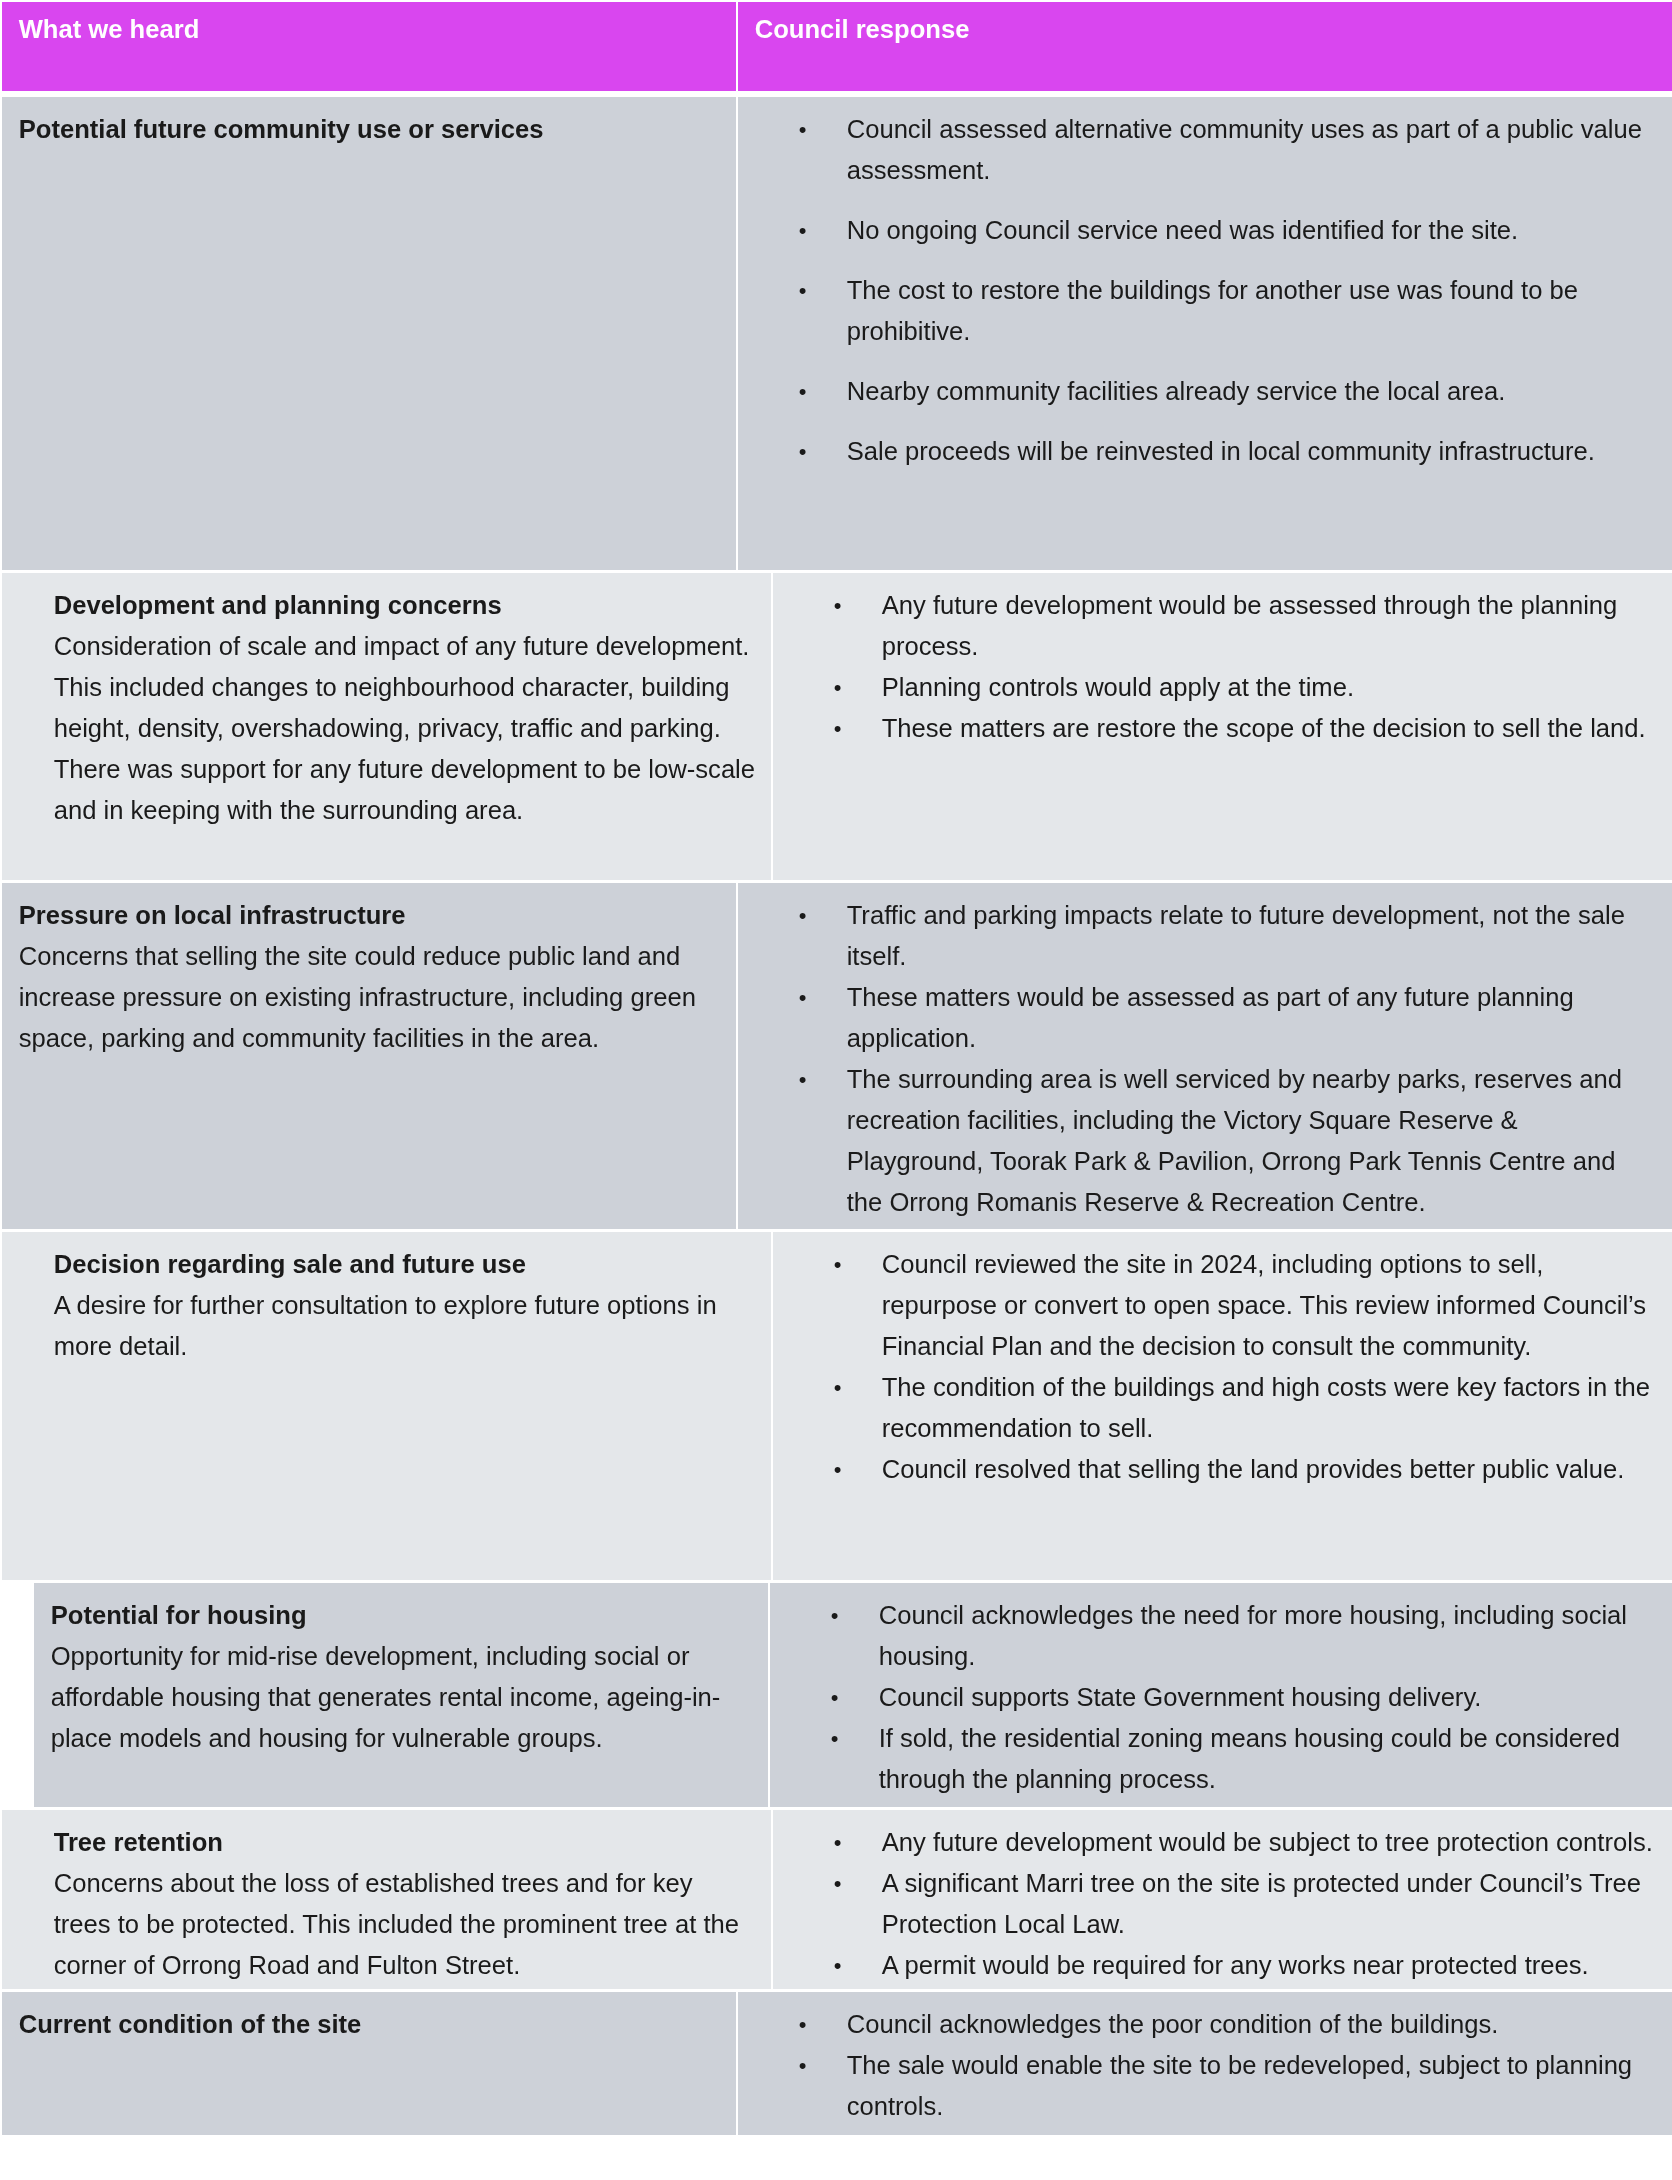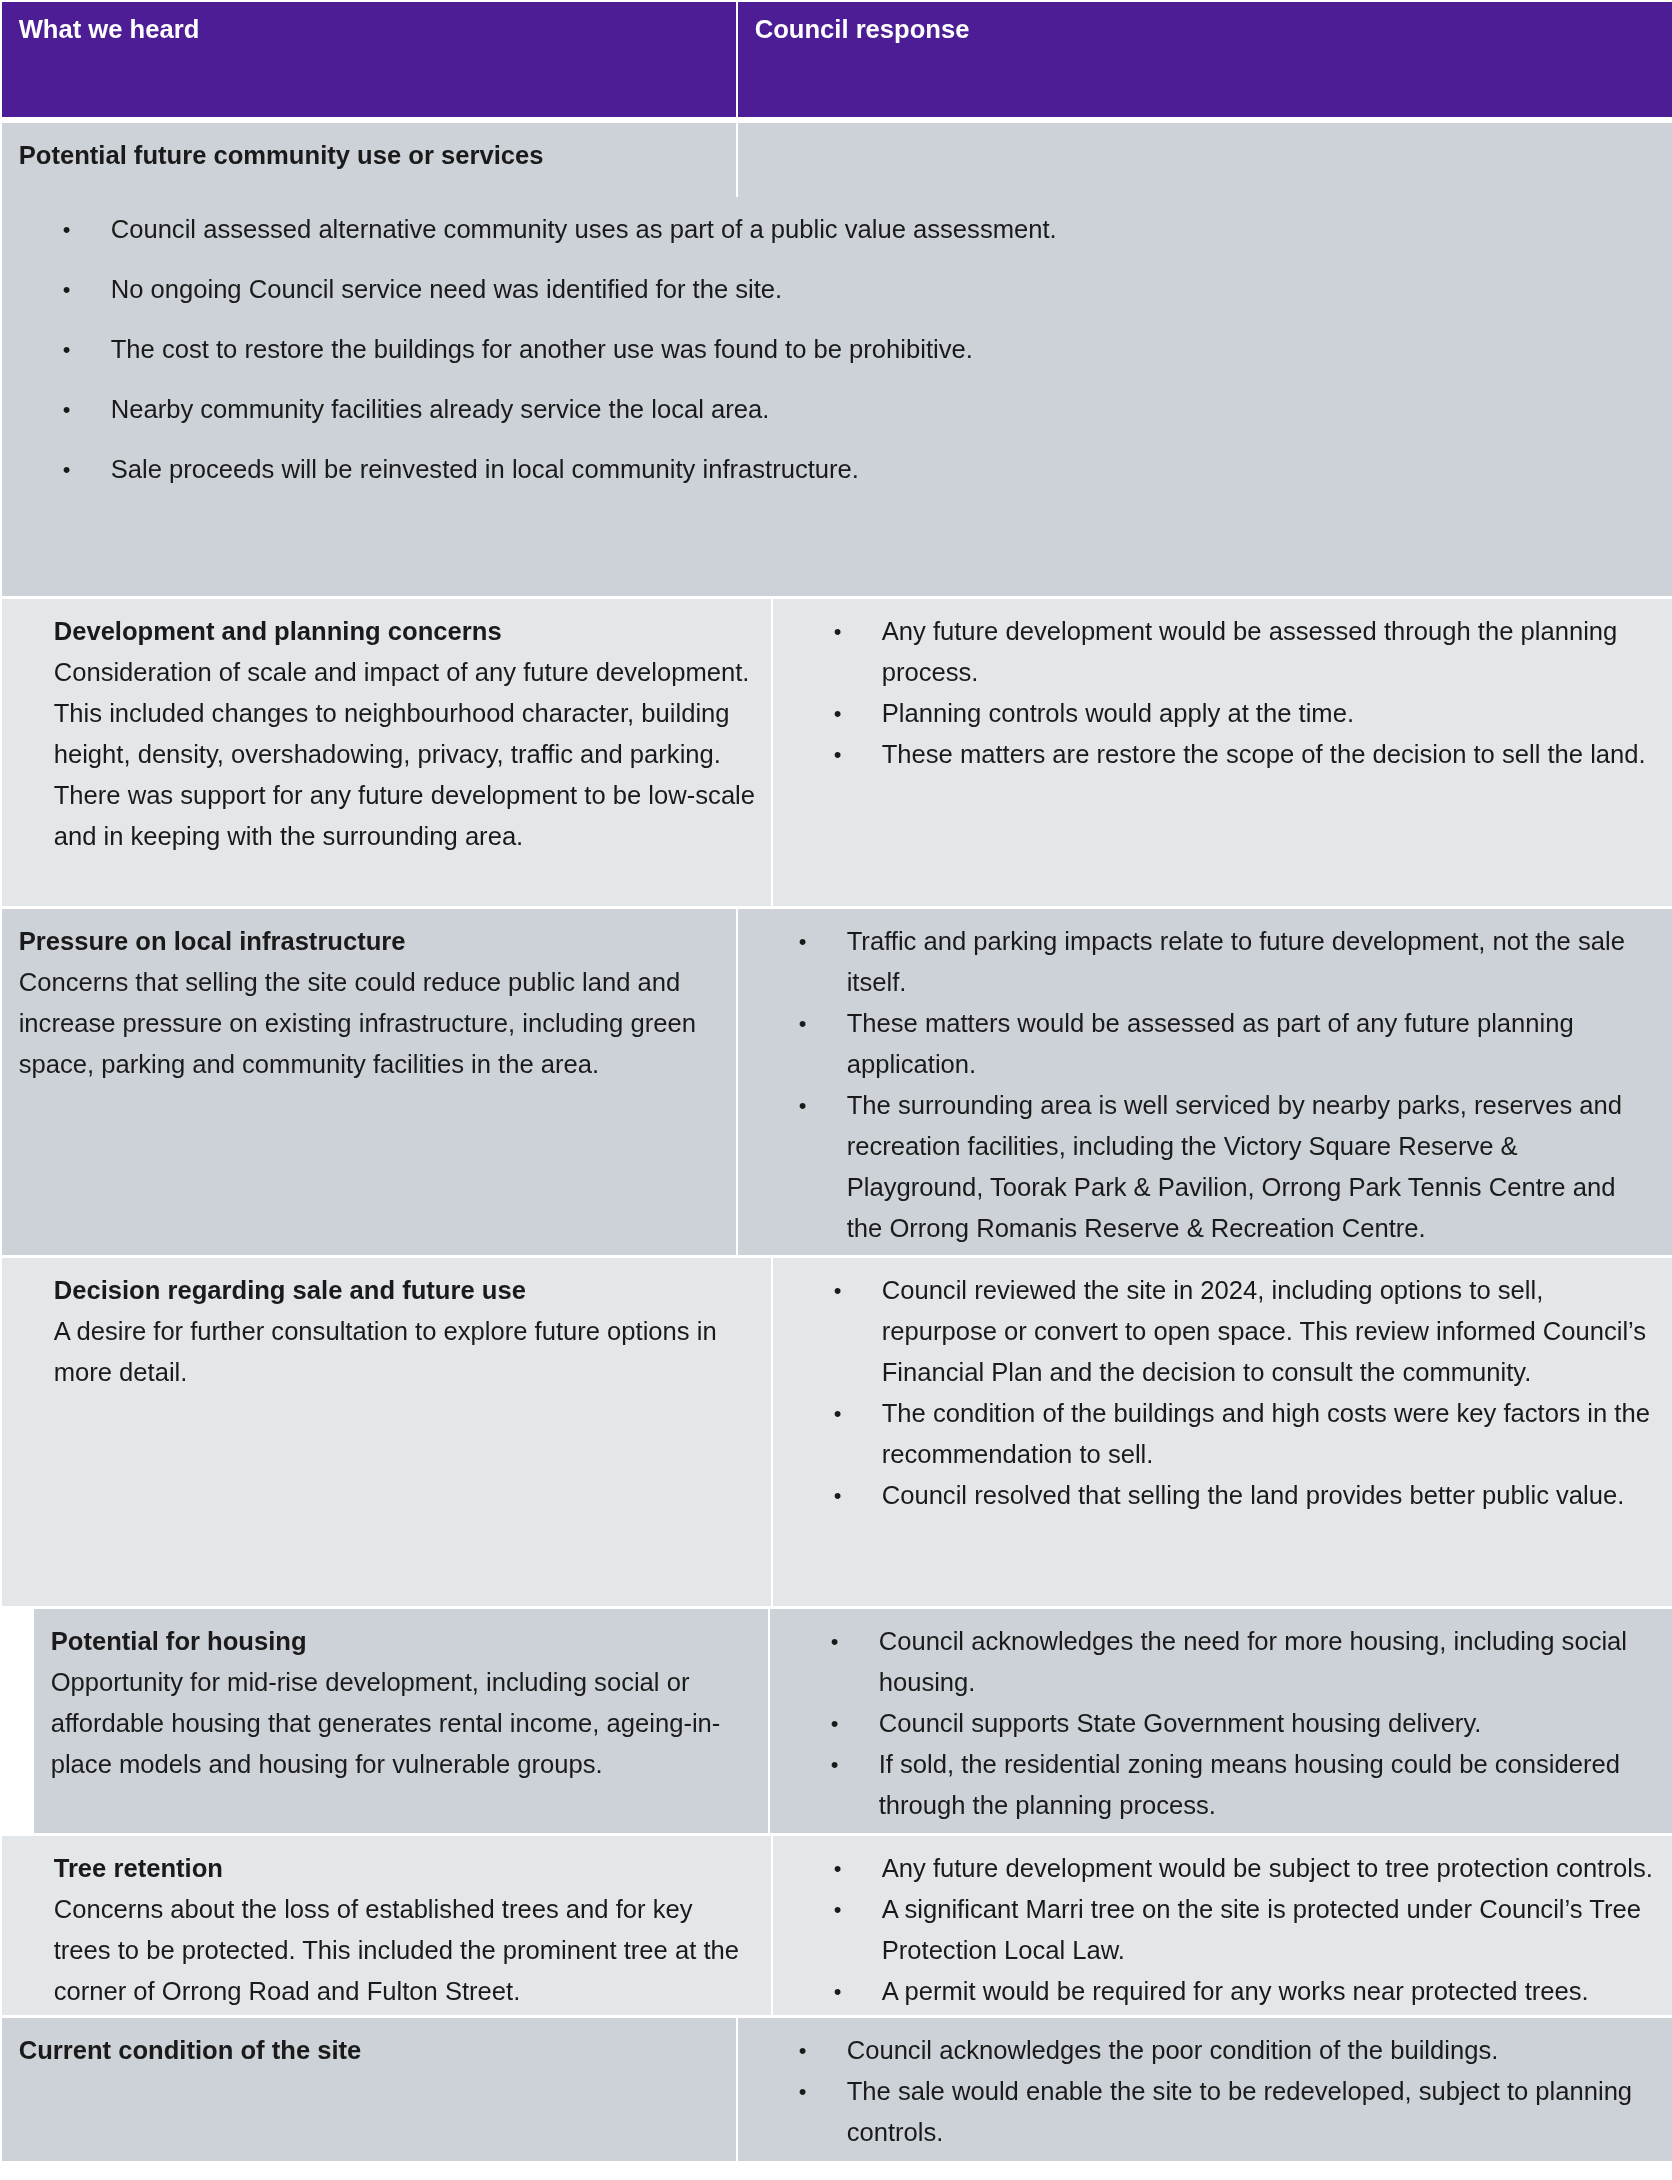--- a/index.html
+++ b/index.html
@@ -1,18 +1,18 @@
 <!DOCTYPE html>
 <html style="font-size:13.6px"><head>
   <meta charset="utf-8">
   <style>
     html, body { margin: 0; padding: 0; background: #ffffff; }
     body { width: 1673px; height: 2181px; overflow: hidden; font-family: "Liberation Sans", sans-serif; color: #1a1a1a; }
     .table { position: absolute; left: 1.7px; top: 1.7px; width: 1670px; border-collapse: separate; border-spacing: 0; }
-    .hdr { display: flex; height: 115px; background: #4c1d95; }
+    .hdr { display: flex; height: 89px; background: #d946ef; }
     .hdr .c1 { width: 736px; border-right: 2.6px solid #ffffff; box-sizing: border-box; }
     .hdr .c2 { flex: 1; }
     .hdr span { display: block; color: #ffffff; font-weight: bold; font-size: 25.6px; padding: 13.6px 0 0 17px; }
     .gap { height: 6.8px; background: #ffffff; }
     .row { display: flex; border-bottom: 3.4px solid #ffffff; box-sizing: border-box; }
     .row.dark { background: #cdd1d8; }
     .row.light { background: #e4e7ea; padding-left: 35px; }
     .row .c1 { width: 736px; box-sizing: border-box; border-right: 2.6px solid #ffffff; padding: 12px 15.3px 20.4px 17px; }
     .row .c2 { flex: 1; box-sizing: border-box; padding: 12px 17px 20.4px 0; }
     .title { font-weight: bold; font-size: 25.6px; line-height: 41px; }
@@ -30,21 +30,21 @@
   <div class="hdr">
     <div class="c1">
       <span>What we heard</span>
     </div>
     <div class="c2">
       <span>Council response</span>
     </div>
   </div>
   <div class="gap"></div>
 
-  <div class="row dark" style="height:476px;flex-direction:column;">
+  <div class="row dark" style="height:476px;">
     <div class="c1">
       <div class="title">Potential future community use or services</div>
     </div>
     <div class="c2">
       <ul class="spaced">
         <li><span class="bullet">•</span><span>Council assessed alternative community uses as part of a public value assessment.</span></li>
         <li><span class="bullet">•</span><span>No ongoing Council service need was identified for the site.</span></li>
         <li><span class="bullet">•</span><span>The cost to restore the buildings for another use was found to be prohibitive.</span></li>
         <li><span class="bullet">•</span><span>Nearby community facilities already service the local area.</span></li>
         <li><span class="bullet">•</span><span>Sale proceeds will be reinvested in local community infrastructure.</span></li>

